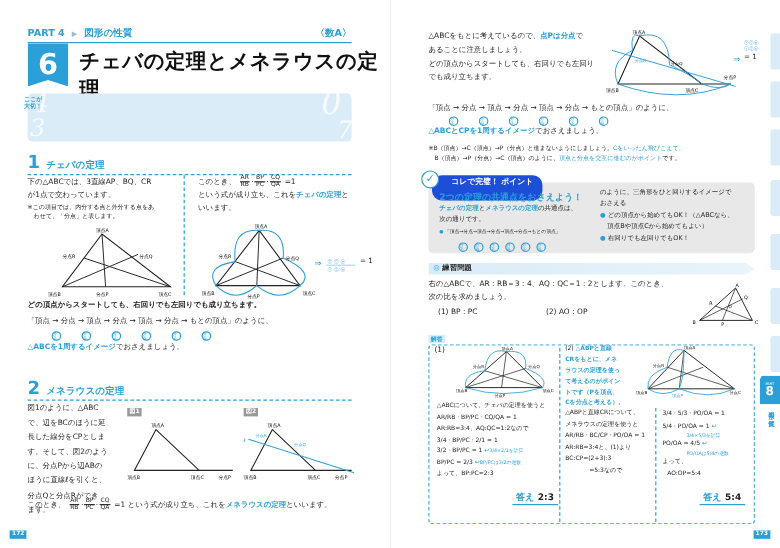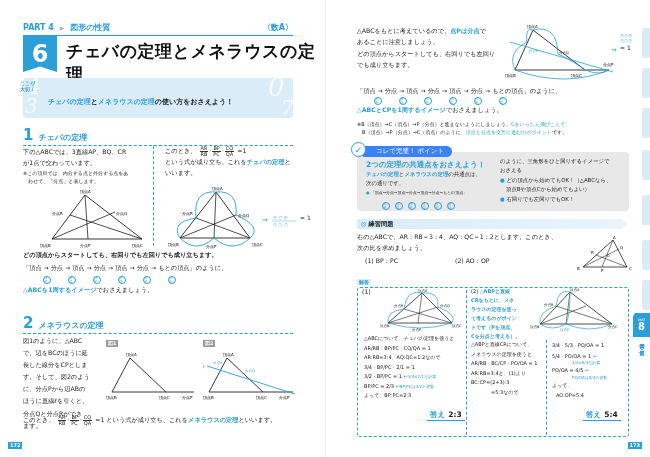--- a/index.html
+++ b/index.html
@@ -73,22 +73,22 @@
     position: absolute; bottom: 8px; background: #2a9fd8; color: #fff;
     font-size: 5px; padding: 0 2px; height: 7px; line-height: 7px; font-weight: bold;
   }
 
   
   .point-box {
     position: absolute; left: 357px; top: 152px; width: 272px; height: 59px;
     background: #e8e8e8; border-radius: 4px;
   }
   .point-tag {
-    position: absolute; left: 360px; top: 146px; background: #3b82f6; color: #fff;
-    font-size: 6.5px; font-weight: normal; padding: 1px 8px 1px 16px; border-radius: 8px;
+    position: absolute; left: 360px; top: 146px; background: #1d4ed8; color: #fff;
+    font-size: 6.5px; font-weight: bold; padding: 1px 8px 11px 16px; border-radius: 8px;
   }
   .point-icon {
     position: absolute; left: 351px; top: 142px; width: 15px; height: 15px; border-radius: 50%;
     background: #fff; border: 1.5px solid #2a9fd8; color: #2a9fd8; font-size: 9px; font-weight: bold;
     display: flex; align-items: center; justify-content: center;
   }
   .practice-bar {
     position: absolute; left: 357px; top: 219px; width: 272px; height: 10px;
     background: linear-gradient(90deg, #d9ecf8, #e9f4fb);
     clip-path: polygon(0 0, 97% 0, 100% 50%, 97% 100%, 0 100%);
@@ -138,23 +138,20 @@
 
     <div class="goal-box">
       <span class="deco" style="left:4px;top:-4px;font-size:22px;">4</span>
       <span class="deco" style="left:2px;top:16px;font-size:20px;">3</span>
       <span class="deco" style="left:245px;top:-6px;font-size:26px;">0</span>
       <span class="deco" style="left:258px;top:18px;font-size:20px;">7</span>
     </div>
     <div class="goal-tag">
       <div>ここが</div>
       <div>大切！</div>
-    </div>
-    <div class="goal-text">
-      <span class="blue">チェバの定理</span><span>と</span><span class="blue">メネラウスの定理</span><span>の使い方をおさえよう！</span>
     </div>
 
     <div class="sec-head" style="top:126px;">
       <span class="n">1</span>
       <span class="t">チェバの定理</span>
     </div>
 
     <div class="txt" style="left:23px;top:147px;width:130px;">
       <div>下の△ABCでは、3直線AP、BQ、CR</div>
       <div>が1点で交わっています。</div>

